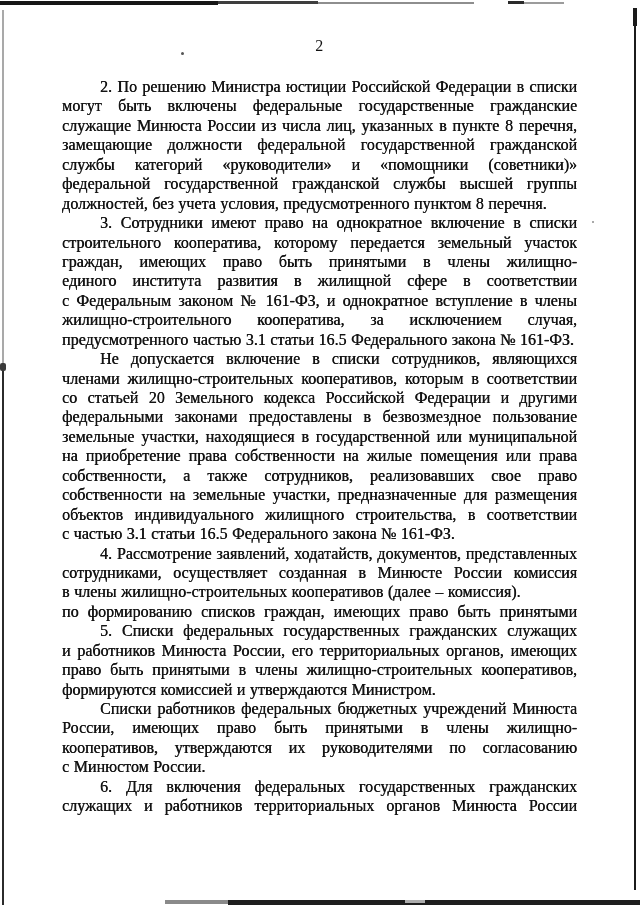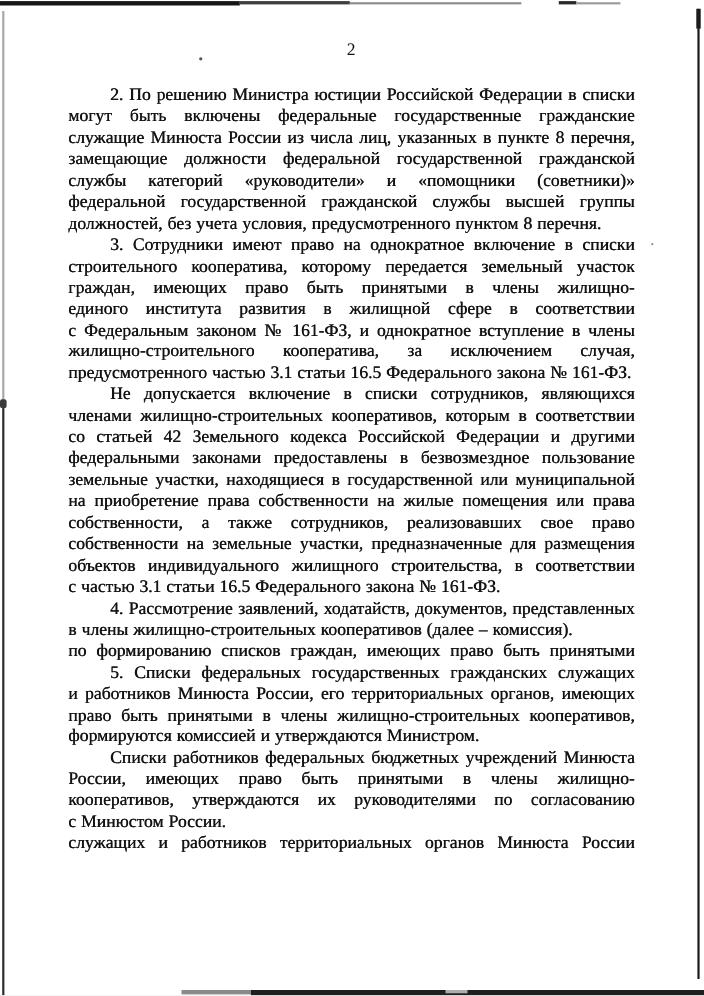--- a/index.html
+++ b/index.html
@@ -96,44 +96,46 @@
         <div class="line">строительного кооператива, которому передается земельный участок</div>
         <div class="line">граждан, имеющих право быть принятыми в члены жилищно-</div>
         <div class="line">единого института развития в жилищной сфере в соответствии</div>
         <div class="line">с Федеральным законом № 161-ФЗ, и однократное вступление в члены</div>
         <div class="line">жилищно-строительного кооператива, за исключением случая,</div>
         <div class="line last">предусмотренного частью 3.1 статьи 16.5 Федерального закона № 161-ФЗ.</div>
       </div>
       <div class="paragraph">
         <div class="line first">Не допускается включение в списки сотрудников, являющихся</div>
         <div class="line">членами жилищно-строительных кооперативов, которым в соответствии</div>
-        <div class="line">со статьей 42 Земельного кодекса Российской Федерации и другими</div>
+        <div class="line">со статьей 20 Земельного кодекса Российской Федерации и другими</div>
         <div class="line">федеральными законами предоставлены в безвозмездное пользование</div>
         <div class="line">земельные участки, находящиеся в государственной или муниципальной</div>
         <div class="line">на приобретение права собственности на жилые помещения или права</div>
         <div class="line">собственности, а также сотрудников, реализовавших свое право</div>
         <div class="line">собственности на земельные участки, предназначенные для размещения</div>
         <div class="line">объектов индивидуального жилищного строительства, в соответствии</div>
         <div class="line last">с частью 3.1 статьи 16.5 Федерального закона № 161-ФЗ.</div>
       </div>
       <div class="paragraph">
         <div class="line first">4. Рассмотрение заявлений, ходатайств, документов, представленных</div>
+        <div class="line">сотрудниками, осуществляет созданная в Минюсте России комиссия</div>
         <div class="line last">в члены жилищно-строительных кооперативов (далее – комиссия).</div>
         <div class="line">по формированию списков граждан, имеющих право быть принятыми</div>
       </div>
       <div class="paragraph">
         <div class="line first">5. Списки федеральных государственных гражданских служащих</div>
         <div class="line">и работников Минюста России, его территориальных органов, имеющих</div>
         <div class="line">право быть принятыми в члены жилищно-строительных кооперативов,</div>
         <div class="line last">формируются комиссией и утверждаются Министром.</div>
       </div>
       <div class="paragraph">
         <div class="line first">Списки работников федеральных бюджетных учреждений Минюста</div>
         <div class="line">России, имеющих право быть принятыми в члены жилищно-строительных</div>
         <div class="line">кооперативов, утверждаются их руководителями по согласованию</div>
         <div class="line last">с Минюстом России.</div>
       </div>
       <div class="paragraph">
+        <div class="line first">6. Для включения федеральных государственных гражданских</div>
         <div class="line">служащих и работников территориальных органов Минюста России</div>
       </div>
     </div>
 
 </div>
 
 </body></html>

